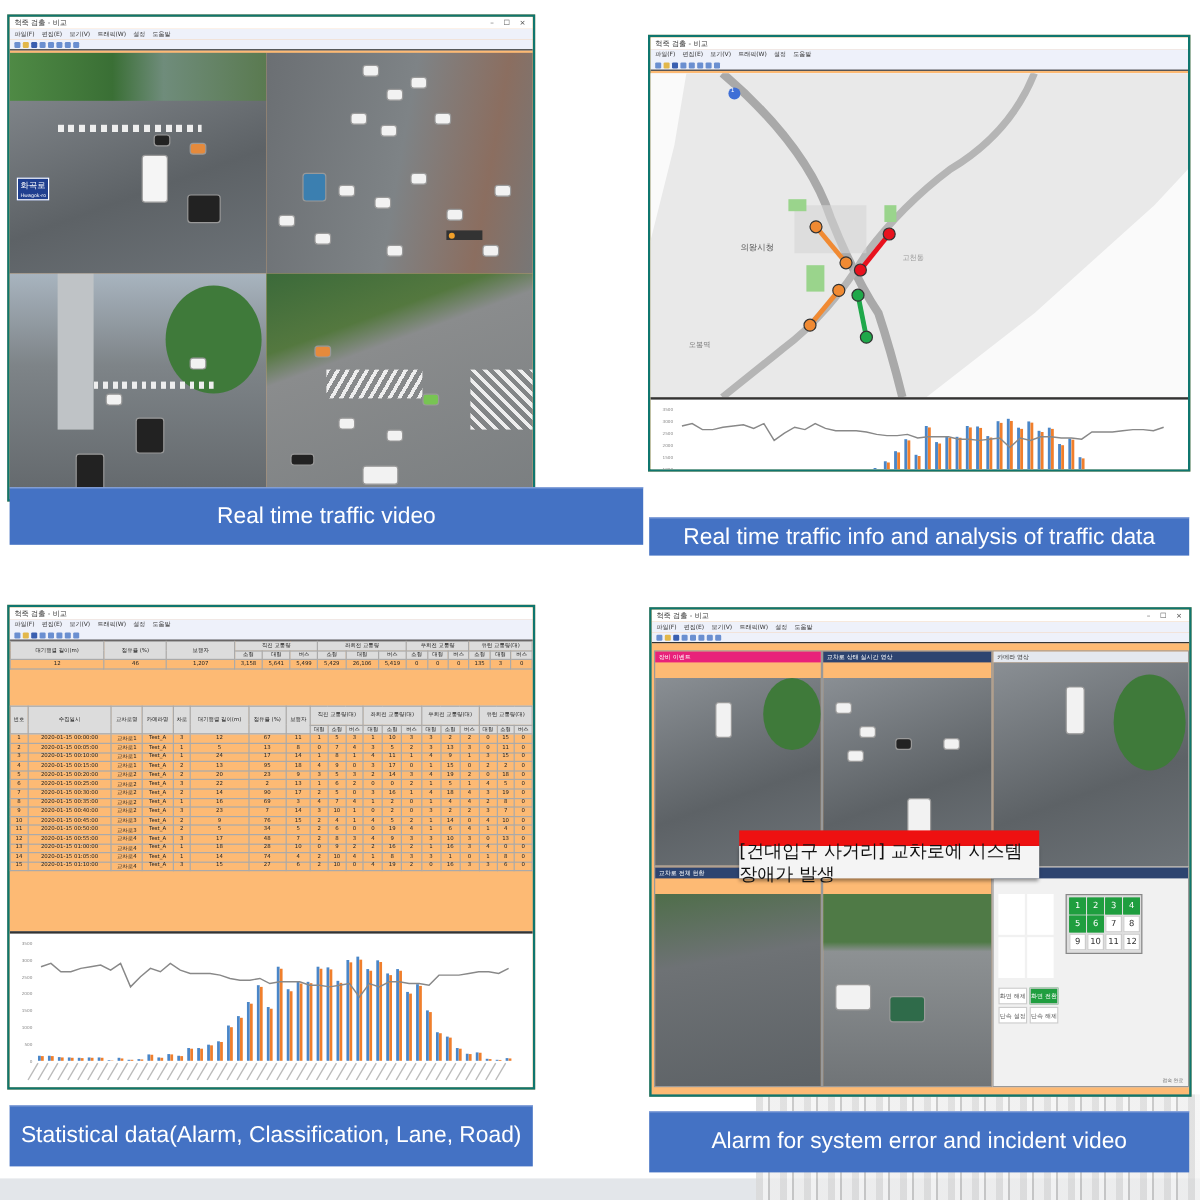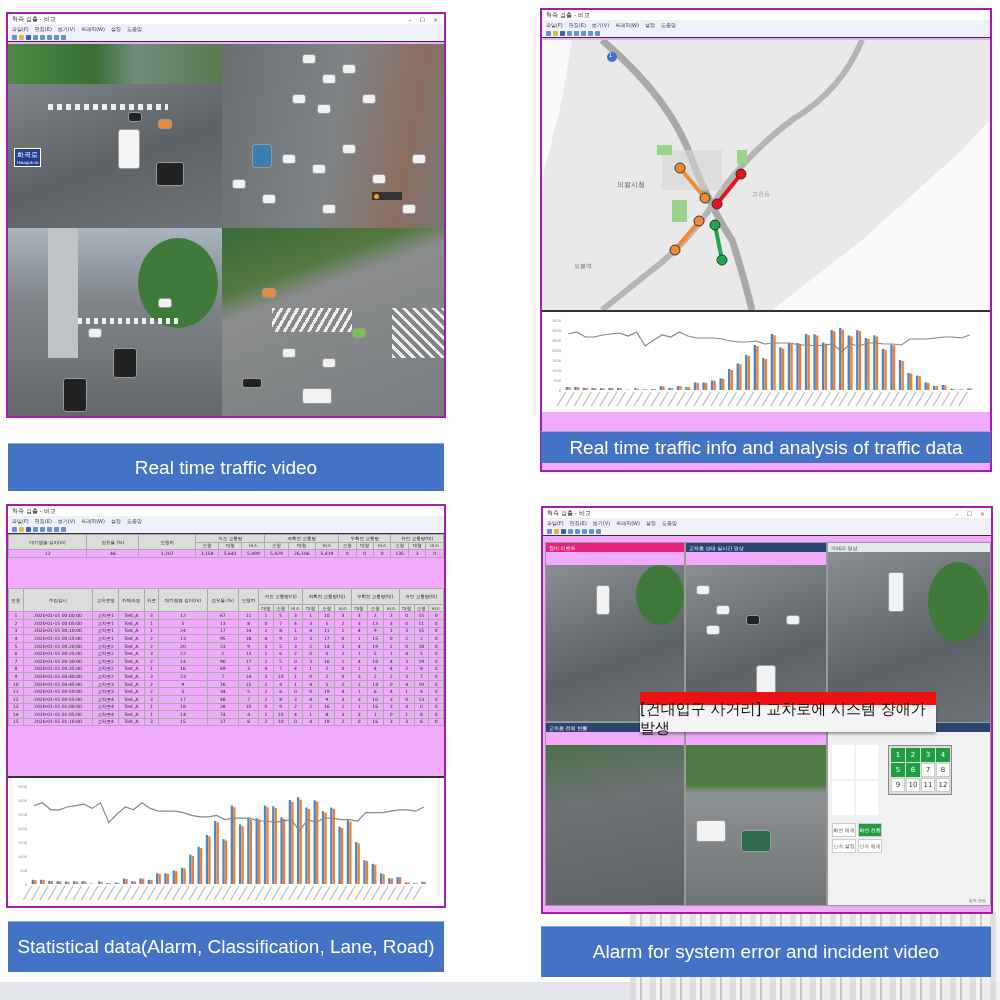--- a/index.html
+++ b/index.html
@@ -1,19 +1,19 @@
 <!DOCTYPE html>
 <html><head>
 <meta charset="utf-8">
 <style>
 *{box-sizing:border-box;margin:0;padding:0}
 body{width:1000px;height:1000px;background:#fff;font-family:"DejaVu Sans",sans-serif;position:relative;overflow:hidden}
 .bottom-strip{position:absolute;left:0;top:982px;width:1000px;height:18px;background:#e3e6ea}
 .bg-building{position:absolute;left:630px;top:912px;width:370px;height:88px;background:repeating-linear-gradient(90deg,#d9d9d9 0 6px,#f4f4f4 6px 10px,#bdbdbd 10px 12px,#eee 12px 20px);opacity:.8}
-.win{position:absolute;background:#f0abfc;border:2px solid #a21caf;overflow:hidden}
+.win{position:absolute;background:#fdba74;border:2px solid #0f766e;overflow:hidden}
 .titlebar{height:10px;font-size:6px;color:#333;display:flex;align-items:center;padding-left:4px;background:#fff}
 .titlebar .ctl{margin-left:auto;display:flex;gap:8px;padding-right:6px;font-size:6px;color:#555}
 .menubar{height:9px;background:#eef1fa;font-size:5px;color:#333;display:flex;gap:6px;padding-left:4px;align-items:center}
 .toolbar{height:9px;background:#eef1fa;display:flex;gap:2px;padding-left:4px;align-items:center;border-bottom:1px solid #333}
 .tb{width:5px;height:5px;background:#6a8fd0;border-radius:1px}
 .tb:nth-child(2){background:#e2b74a}.tb:nth-child(3){background:#3a5fb0}
 .caption{position:absolute;background:#4472c4;color:#fff;font-family:"Liberation Sans",sans-serif;font-size:19px;display:flex;align-items:center;justify-content:center;border-top:1px solid #8fa9dd}
 
 .vid{position:absolute;overflow:hidden}
 .road{background:linear-gradient(160deg,#8a8f94,#5d6266 60%,#6d7378)}
@@ -24,21 +24,21 @@
 
 .map{position:absolute;background:#f1f1f1}
 
 table{border-collapse:collapse;width:100%;font-size:4.5px;color:#222}
 td,th{border:1px solid #aaa;text-align:center;height:7.6px;padding:0 1px;font-weight:normal;white-space:nowrap}
 th{background:#dcdcdc}
 
 .chart{position:absolute;background:#fff}
 
 .pane-hdr{height:9px;font-size:5px;color:#fff;padding-left:3px;display:flex;align-items:center}
-.alarm-banner{position:absolute;left:640px;top:692px;width:296px;height:40px;z-index:5}
+.alarm-banner{position:absolute;left:616px;top:692px;width:250px;height:40px;z-index:5}
 .alarm-red{height:13px;background:#ee1111}
 .alarm-text{height:27px;background:#f4f4f4;font-size:15px;color:#111;display:flex;align-items:center;justify-content:center;box-shadow:0 2px 3px rgba(0,0,0,.4);font-family:"DejaVu Sans",sans-serif}
 .grid-btn{width:14px;height:14px;font-size:7px;display:flex;align-items:center;justify-content:center;border:1px solid #ccc;background:#fff;color:#333}
 .grid-btn.on{background:#1f9e3f;color:#fff;border-color:#1f9e3f}
 .ctrl-btn{width:24px;height:14px;font-size:5px;display:flex;align-items:center;justify-content:center;border:1px solid #ccc;background:#fff;color:#555}
 .ctrl-btn.on{background:#1f9e3f;color:#fff}
 </style>
 </head>
 <body>
 
@@ -119,21 +119,21 @@
     <div style="position:absolute;left:170px;top:80px;width:52px;height:50px;background:repeating-linear-gradient(45deg,#eee 0 3px,transparent 3px 7px)"></div>
     <div class="car" style="left:60px;top:120px"></div>
       <div class="car" style="left:80px;top:160px;width:30px;height:16px"></div>
     <div class="car" style="left:130px;top:100px;background:#78c453"></div>
       <div class="car dark" style="left:20px;top:150px;width:20px"></div>
     <div class="car org" style="left:40px;top:60px"></div>
       <div class="car" style="left:100px;top:130px"></div>
   </div>
 </div>
 
-<div class="win" style="left:540px;top:8px;width:452px;height:464px">
+<div class="win" style="left:540px;top:29px;width:452px;height:364px">
   <div class="titlebar">
       <span>혁죽 검출 - 비교</span>
     </div>
   <div class="menubar">
     <span>파일(F)</span>
     <span>편집(E)</span>
     <span>보기(V)</span>
     <span>트래픽(W)</span>
     <span>설정</span>
     <span>도움말</span>
@@ -1020,16 +1020,16 @@
     </div>
     <div style="position:absolute;right:4px;bottom:2px;font-size:4px;color:#666">접속 완료</div>
   </div>
 </div>
 
 <div class="alarm-banner">
   <div class="alarm-red"></div>
   <div class="alarm-text">[건대입구 사거리] 교차로에 시스템 장애가 발생</div>
 </div>
 
-<div class="caption" style="left:8px;top:443px;width:436px;height:48px">Real time traffic video</div>
+<div class="caption" style="left:8px;top:406px;width:528px;height:48px">Real time traffic video</div>
 <div class="caption" style="left:541px;top:431px;width:450px;height:32px">Real time traffic info and analysis of traffic data</div>
 <div class="caption" style="left:8px;top:921px;width:436px;height:51px">Statistical data(Alarm, Classification, Lane, Road)</div>
 <div class="caption" style="left:541px;top:926px;width:450px;height:51px">Alarm for system error and incident video</div>
 
 </body></html>

